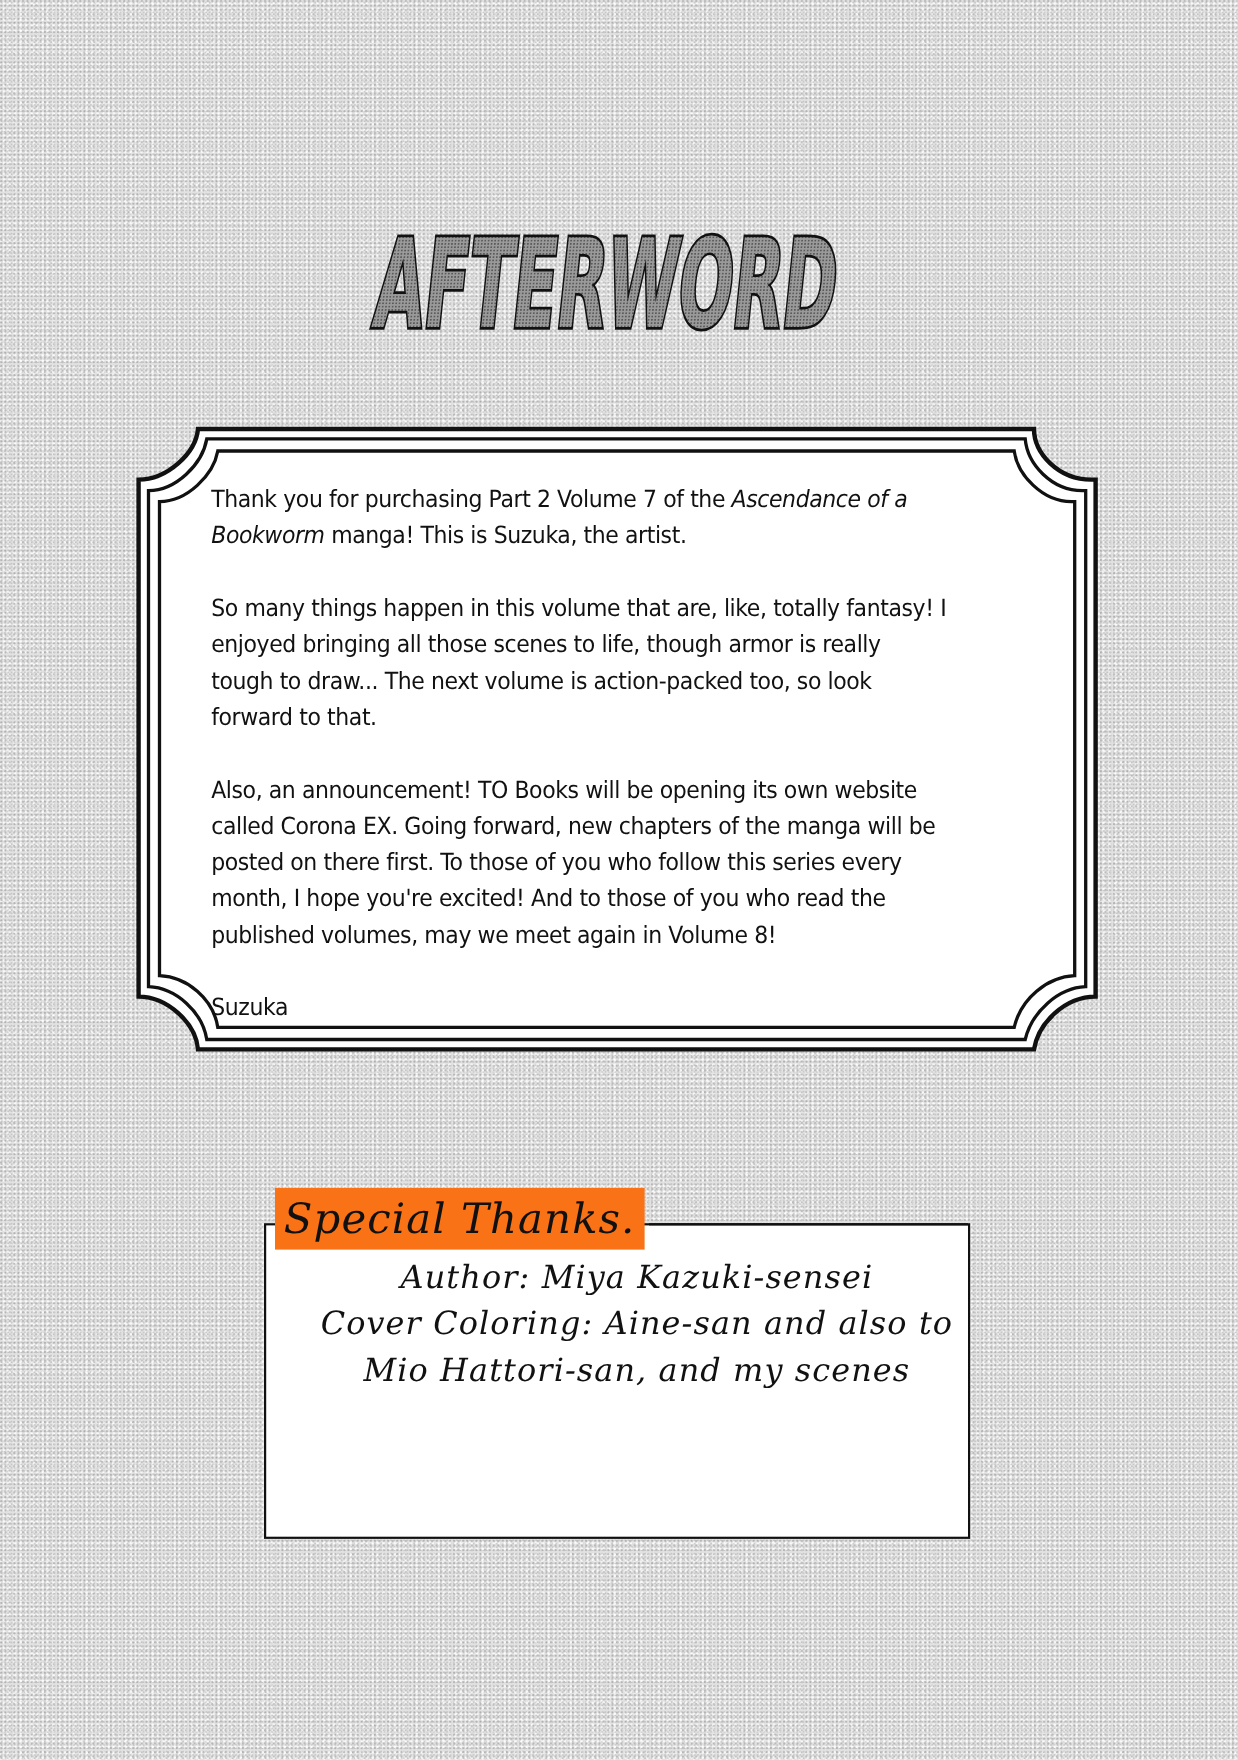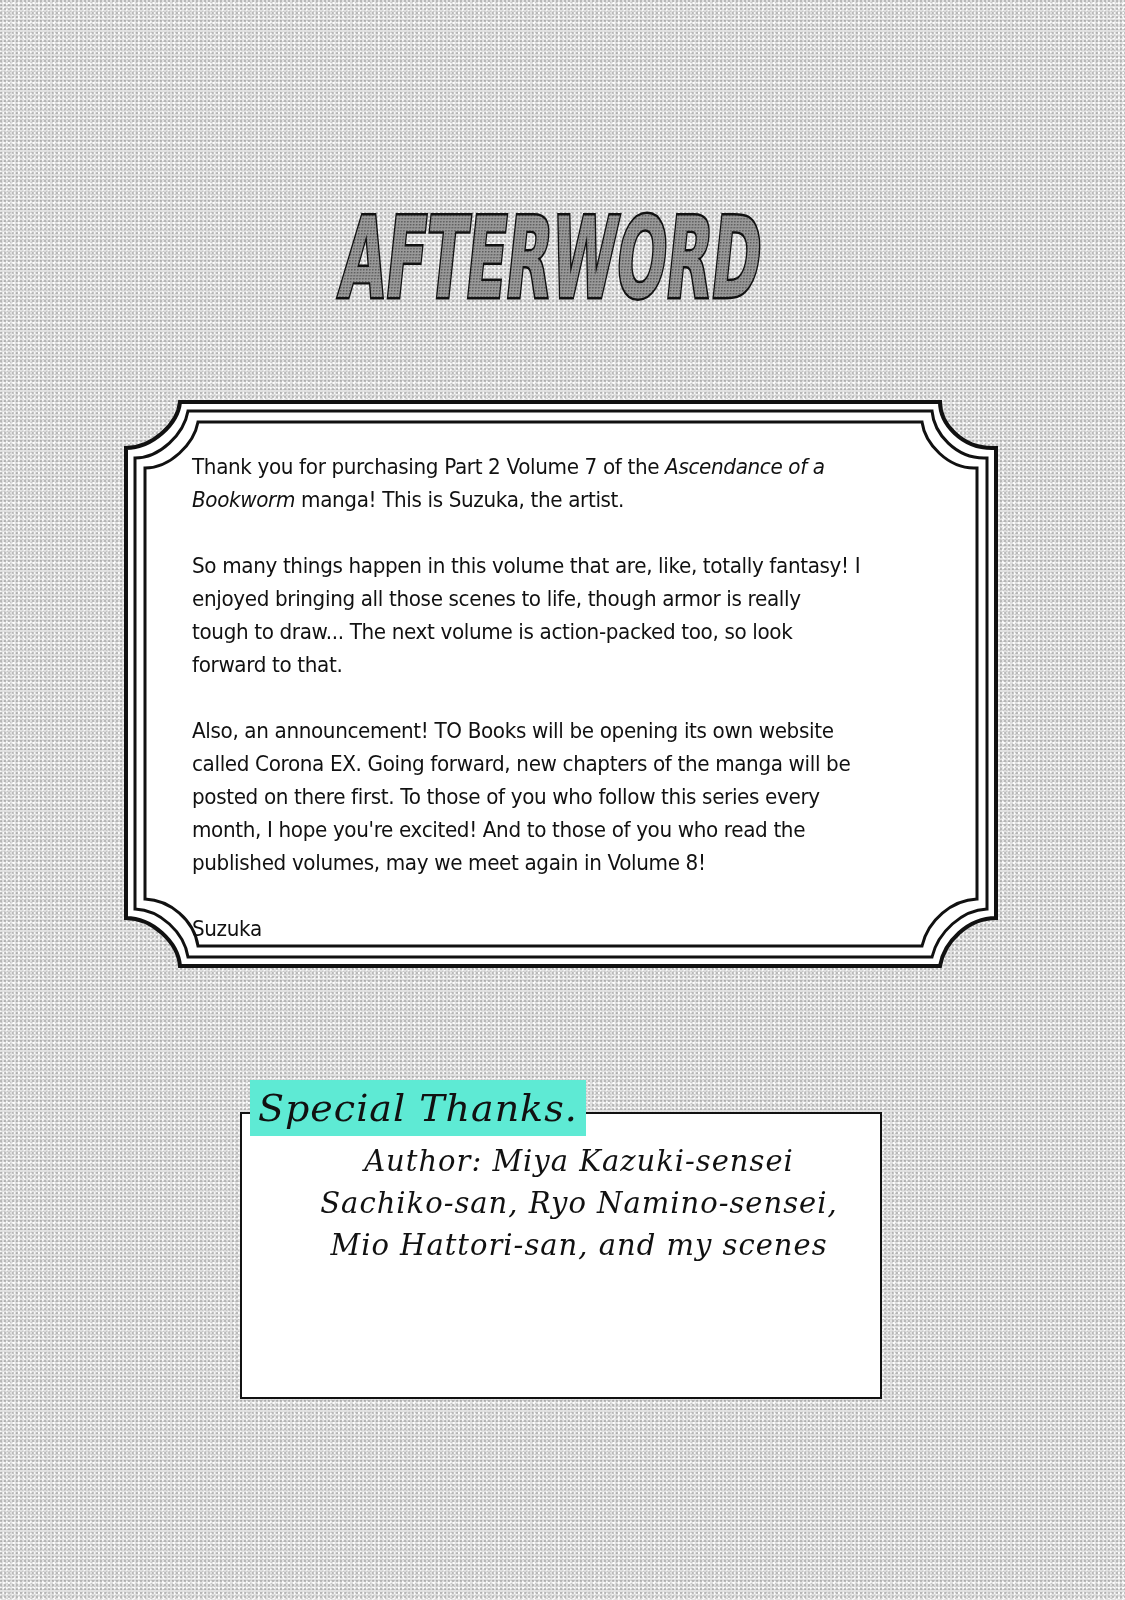--- a/index.html
+++ b/index.html
@@ -12,41 +12,41 @@
       radial-gradient(circle at 50% 85%, rgba(170,170,170,0.5) 0.6px, transparent 1.2px),
       radial-gradient(circle at 10% 70%, rgba(255,255,255,0.8) 0.7px, transparent 1.4px);
     background-size: 4px 4px, 5px 5px, 3px 3px, 6px 6px;
     font-family: "DejaVu Sans", sans-serif;
   }
   .title {
     position: absolute; left: 325px; top: 185px; width: 440px; height: 130px;
   }
   .title svg { width: 100%; height: 100%; }
   .frame {
-    position: absolute; left: 122px; top: 398px; width: 878px; height: 572px;
+    position: absolute; left: 122px; top: 386px; width: 878px; height: 572px;
   }
   .frame svg { position: absolute; left: 0; top: 0; }
   .frame-body {
     position: absolute; left: 70px; top: 52px; width: 720px;
     font-family: "DejaVu Sans", sans-serif; font-size: 21.5px;
     line-height: 33px; color: #111; letter-spacing: -0.4px;
     transform: scaleX(0.93); transform-origin: left top;
   }
   .frame-body p { margin: 0 0 33px 0; }
   .frame-body .ital { font-style: italic; }
   .thanks {
     position: absolute; left: 240px; top: 1080px; width: 642px; height: 318px;
   }
   .thanks .box {
     position: absolute; left: 0; top: 32px; width: 638px; height: 283px;
     background: #fff; border: 2px solid #111;
   }
   .thanks .heading {
     position: absolute; left: 10px; top: 0px; padding: 0 8px;
-    background: #5eead4; font-family: "DejaVu Serif", serif; font-style: italic;
+    background: #f97316; font-family: "DejaVu Serif", serif; font-style: italic;
     font-size: 38px; line-height: 56px; color: #111; letter-spacing: 1px;
   }
   .thanks .heading-rule {
     position: absolute; left: 350px; top: 32px; width: 290px; height: 2px; background: #111;
   }
   .thanks .lines {
     position: absolute; left: 0; top: 60px; width: 642px; text-align: center;
     font-family: "DejaVu Serif", serif; font-style: italic; font-size: 29px;
     line-height: 42px; color: #111; letter-spacing: 1px;
   }
@@ -85,16 +85,16 @@
     <p>Suzuka</p>
   </div>
 </div>
 
 <div class="thanks">
   <div class="box"></div>
   <div class="heading-rule"></div>
   <div class="heading">Special Thanks.</div>
   <div class="lines">
     <div>Author: Miya Kazuki-sensei</div>
-    <div>Sachiko-san, Ryo Namino-sensei,</div>
+    <div>Cover Coloring: Aine-san and also to</div>
     <div>Mio Hattori-san, and my scenes</div>
   </div>
 </div>
 
 </body></html>

